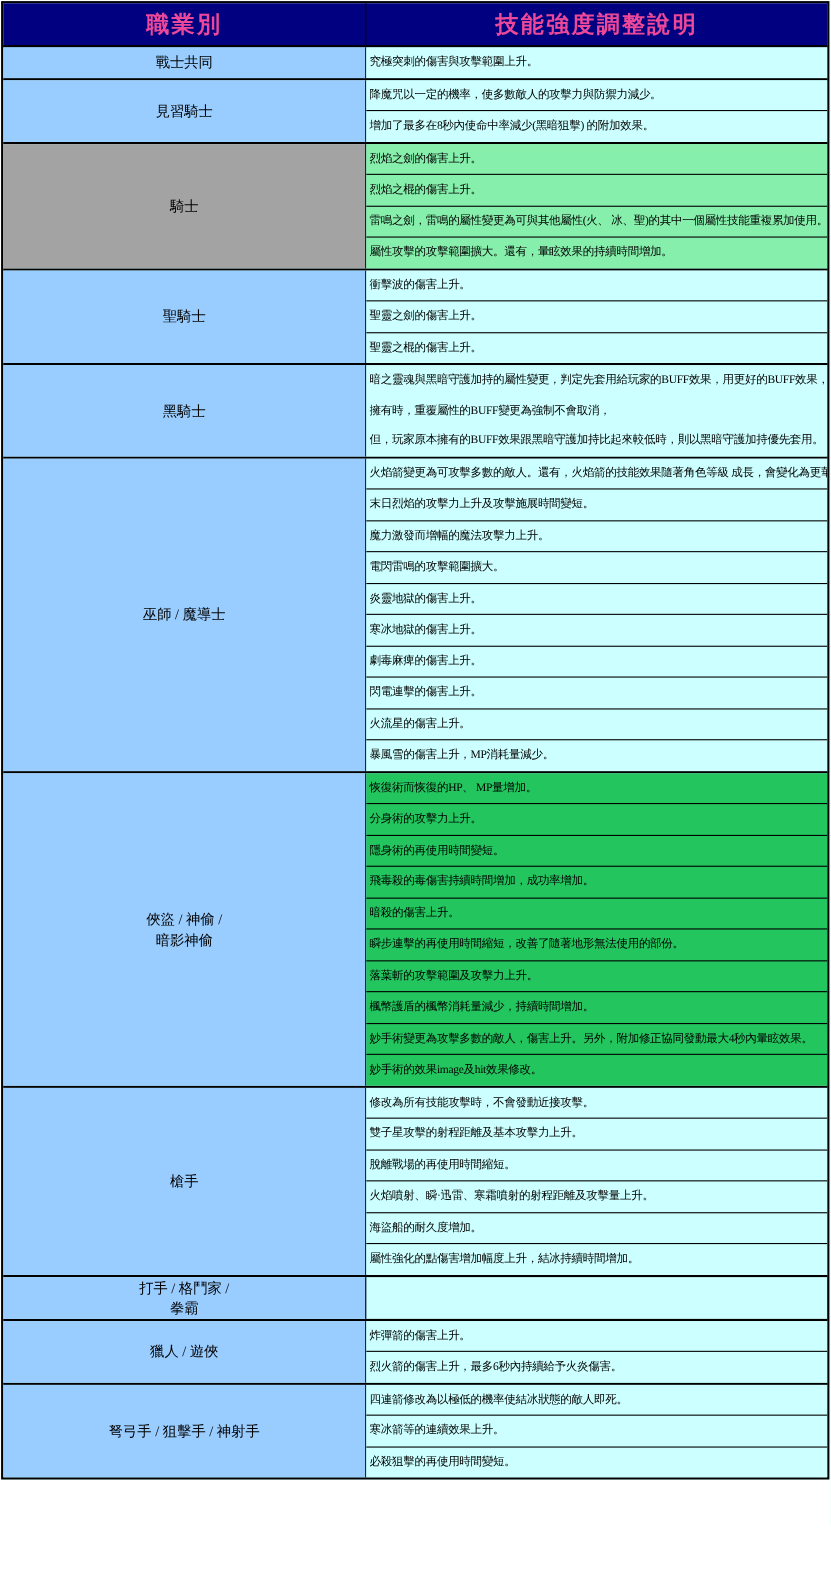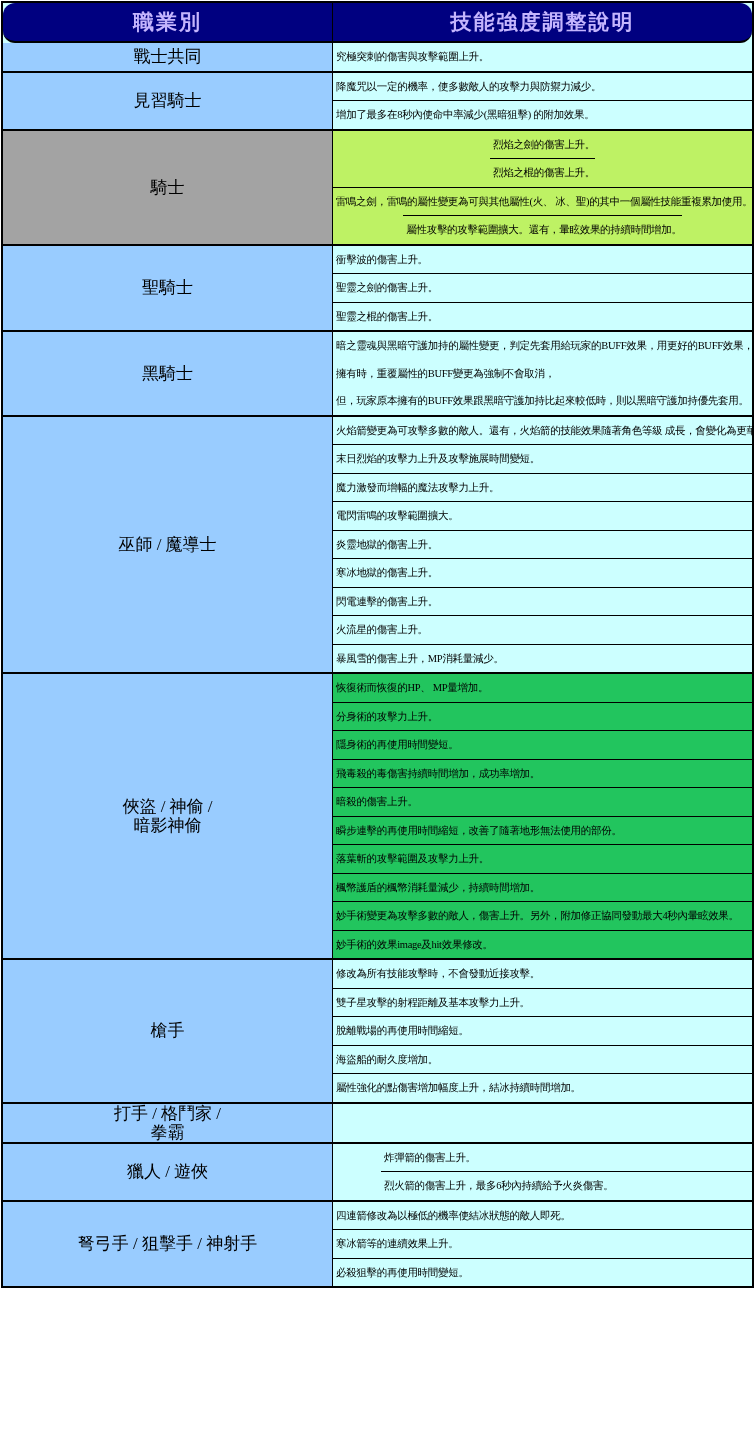--- a/index.html
+++ b/index.html
@@ -24,38 +24,38 @@
   }
   .header-cell.job{width:330px;box-sizing:border-box;border-right:1px solid #000000;}
   .header-cell.desc{flex:1;}
   
   .section{display:flex;}
   #sections .section + .section{border-top:2px solid #000000;}
   .job-cell{
     width:330px;box-sizing:border-box;
     border-right:1px solid #000000;
     display:flex;flex-direction:column;align-items:center;justify-content:center;
-    text-align:center;font-size:17px;line-height:19px;
+    text-align:center;font-size:13px;line-height:19px;
   }
   .rows{flex:1;min-width:0;display:flex;flex-direction:column;}
   .row{
     height:27.5px;line-height:27.5px;box-sizing:content-box;
     padding-left:3px;
     font-size:10.5px;letter-spacing:-0.3px;
     white-space:nowrap;overflow:hidden;
   }
   .rows .row + .row{border-top:1px solid #000000;}
   .row.multi{height:82.5px;line-height:normal;display:flex;flex-direction:column;justify-content:center;}
   .row.multi .line{height:27.5px;line-height:27.5px;white-space:nowrap;overflow:hidden;}
 </style>
 </head>
 <body>
 
 <div class="table-wrap">
-  <div class="header-row" style="background: rgb(0, 0, 128); color: #c4b5fd; border-radius: 12px;">
+  <div class="header-row" style="background: rgb(0, 0, 128); color: #ec4899;">
     <div class="header-cell job">職業別</div>
     <div class="header-cell desc">技能強度調整說明</div>
   </div>
   <div id="sections">
       <div class="section">
         <div class="job-cell" style="background: rgb(153, 204, 255);">
           <div class="job-line">戰士共同</div>
         </div>
         <div class="rows" style="background: rgb(204, 255, 255);">
           <div class="row">究極突刺的傷害與攻擊範圍上升。</div>
@@ -67,21 +67,21 @@
         </div>
         <div class="rows" style="background: rgb(204, 255, 255);">
           <div class="row">降魔咒以一定的機率，使多數敵人的攻擊力與防禦力減少。</div>
           <div class="row">增加了最多在8秒內使命中率減少(黑暗狙擊) 的附加效果。</div>
         </div>
       </div>
       <div class="section">
         <div class="job-cell" style="background: #a3a3a3;">
           <div class="job-line">騎士</div>
         </div>
-        <div class="rows" style="background: #bef264; align-items: center;">
+        <div class="rows" style="background: #86efac;">
           <div class="row">烈焰之劍的傷害上升。</div>
           <div class="row">烈焰之棍的傷害上升。</div>
           <div class="row">雷鳴之劍，雷鳴的屬性變更為可與其他屬性(火、 冰、聖)的其中一個屬性技能重複累加使用。</div>
           <div class="row">屬性攻擊的攻擊範圍擴大。還有，暈眩效果的持續時間增加。</div>
         </div>
       </div>
       <div class="section">
         <div class="job-cell" style="background: rgb(153, 204, 255);">
           <div class="job-line">聖騎士</div>
         </div>
@@ -107,20 +107,21 @@
         <div class="job-cell" style="background: rgb(153, 204, 255);">
           <div class="job-line">巫師 / 魔導士</div>
         </div>
         <div class="rows" style="background: rgb(204, 255, 255);">
           <div class="row">火焰箭變更為可攻擊多數的敵人。還有，火焰箭的技能效果隨著角色等級 成長，會變化為更華麗的特效。</div>
           <div class="row">末日烈焰的攻擊力上升及攻擊施展時間變短。</div>
           <div class="row">魔力激發而增幅的魔法攻擊力上升。</div>
           <div class="row">電閃雷鳴的攻擊範圍擴大。</div>
           <div class="row">炎靈地獄的傷害上升。</div>
           <div class="row">寒冰地獄的傷害上升。</div>
+          <div class="row">劇毒麻痺的傷害上升。</div>
           <div class="row">閃電連擊的傷害上升。</div>
           <div class="row">火流星的傷害上升。</div>
           <div class="row">暴風雪的傷害上升，MP消耗量減少。</div>
         </div>
       </div>
       <div class="section">
         <div class="job-cell" style="background: rgb(153, 204, 255);">
           <div class="job-line">俠盜 / 神偷 /</div>
           <div class="job-line">暗影神偷</div>
         </div>
@@ -138,35 +139,36 @@
         </div>
       </div>
       <div class="section">
         <div class="job-cell" style="background: rgb(153, 204, 255);">
           <div class="job-line">槍手</div>
         </div>
         <div class="rows" style="background: rgb(204, 255, 255);">
           <div class="row">修改為所有技能攻擊時，不會發動近接攻擊。</div>
           <div class="row">雙子星攻擊的射程距離及基本攻擊力上升。</div>
           <div class="row">脫離戰場的再使用時間縮短。</div>
+          <div class="row">火焰噴射、瞬·迅雷、寒霜噴射的射程距離及攻擊量上升。</div>
           <div class="row">海盜船的耐久度增加。</div>
           <div class="row">屬性強化的點傷害增加幅度上升，結冰持續時間增加。</div>
         </div>
       </div>
       <div class="section">
         <div class="job-cell" style="background: rgb(153, 204, 255);">
           <div class="job-line">打手 / 格鬥家 /</div>
           <div class="job-line">拳霸</div>
         </div>
       </div>
       <div class="section">
         <div class="job-cell" style="background: rgb(153, 204, 255);">
           <div class="job-line">獵人 / 遊俠</div>
         </div>
-        <div class="rows" style="background: rgb(204, 255, 255); padding-left: 48px;">
+        <div class="rows" style="background: rgb(204, 255, 255);">
           <div class="row">炸彈箭的傷害上升。</div>
           <div class="row">烈火箭的傷害上升，最多6秒內持續給予火炎傷害。</div>
         </div>
       </div>
       <div class="section">
         <div class="job-cell" style="background: rgb(153, 204, 255);">
           <div class="job-line">弩弓手 / 狙擊手 / 神射手</div>
         </div>
         <div class="rows" style="background: rgb(204, 255, 255);">
           <div class="row">四連箭修改為以極低的機率使結冰狀態的敵人即死。</div>

